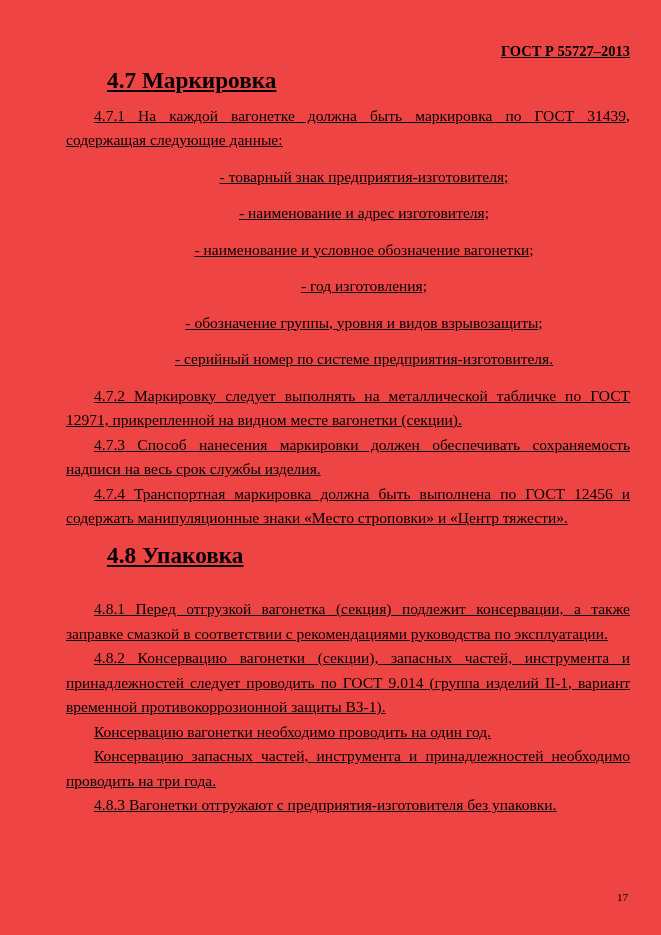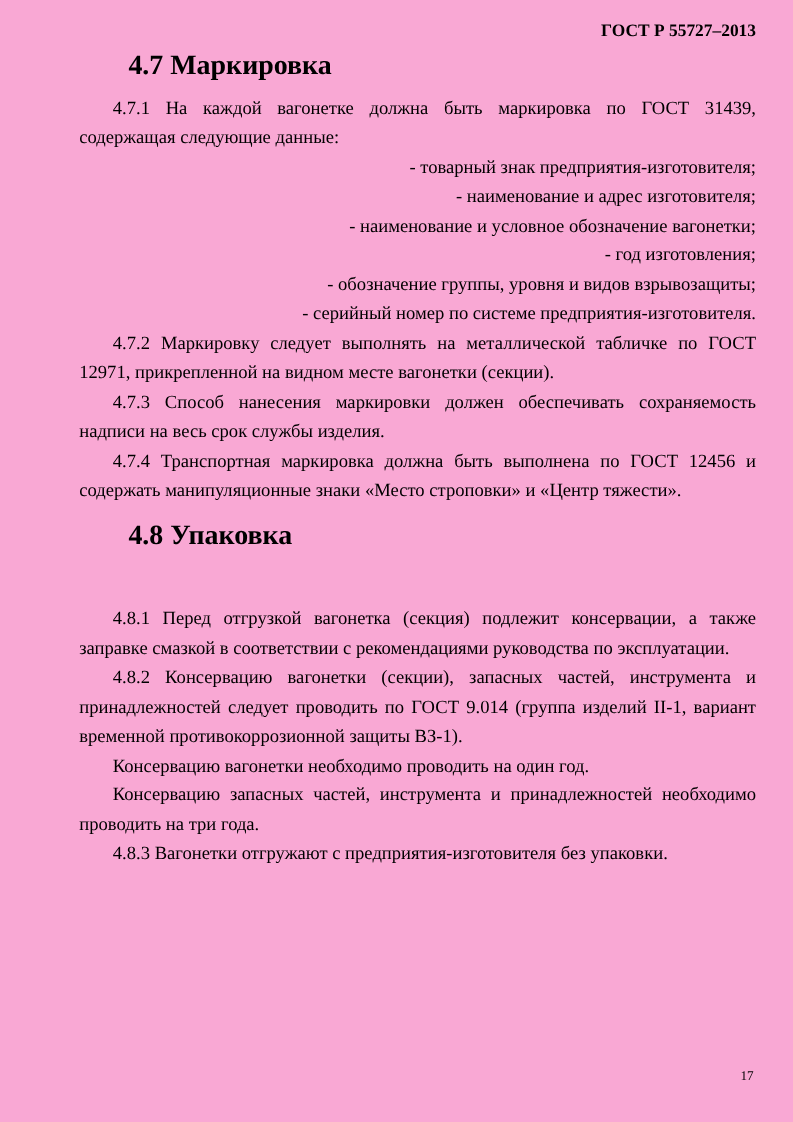--- a/index.html
+++ b/index.html
@@ -5,50 +5,51 @@
   html, body {
     margin: 0;
     padding: 0;
     background: #ffffff;
   }
   .page {
     position: relative;
     width: 661px;
     height: 935px;
     box-sizing: border-box;
-    background: #f9a8d4;
+    background: #ef4444;
     font-family: "Liberation Serif", "DejaVu Serif", serif;
     font-size: 15.5px;
     line-height: 24.5px;
     color: #000000;
-    padding: 17px 31px 0 66px;
+    padding: 42px 31px 0 66px;
+    text-decoration: underline;
   }
   .doc-number {
     text-align: right;
     font-weight: bold;
     font-size: 14.5px;
     line-height: 18px;
   }
   .section-heading {
     font-weight: bold;
     padding-left: 41px;
     margin: 0;
   }
   .heading-47 { margin-top: 8px; }
   .heading-48 { margin-top: 12px; }
   .para {
     margin: 0;
     text-align: justify;
     text-indent: 28px;
   }
   .first-para { margin-top: 11px; }
-  .after-heading { margin-top: 46px; }
+  .after-heading { margin-top: 30px; }
   .list-item {
-    margin: 0;
-    text-align: right;
+    margin: 12px;
+    text-align: center;
     text-indent: 0;
     padding-left: 32px;
   }
   .page-number {
     position: absolute;
     right: 33px;
     bottom: 26px;
     font-size: 11px;
   }
 </style>

